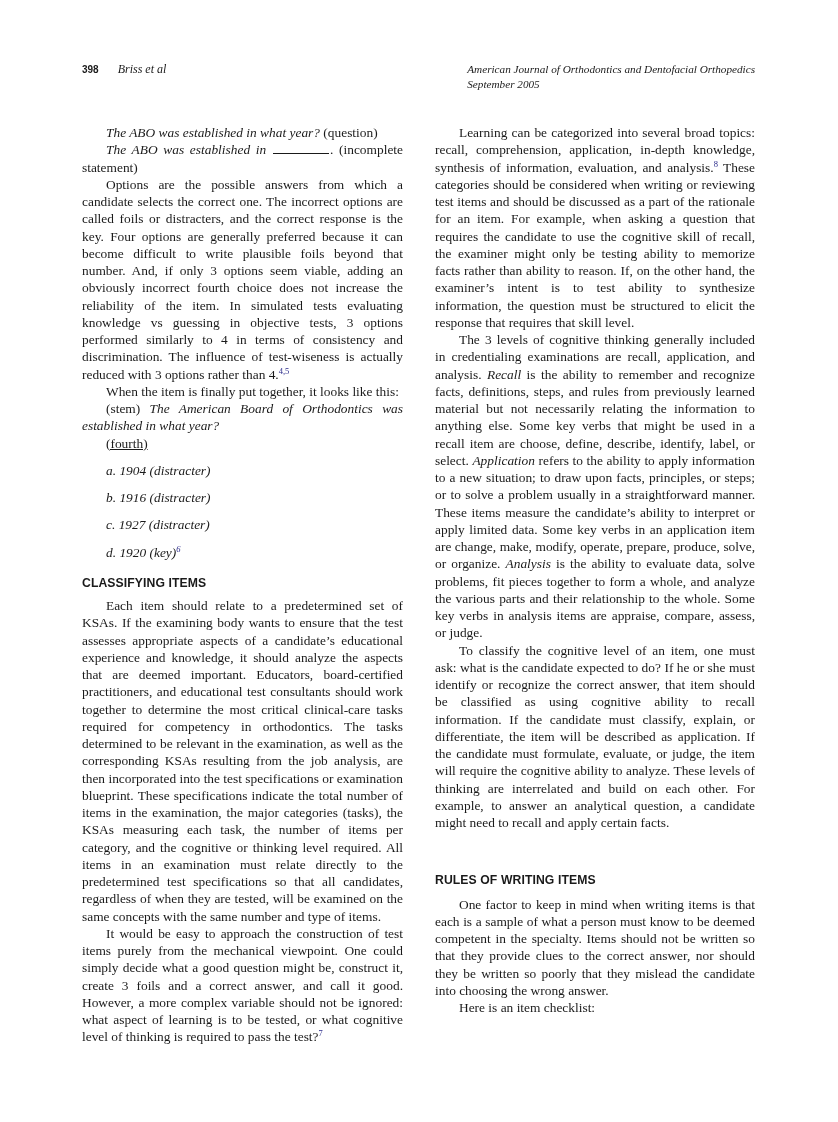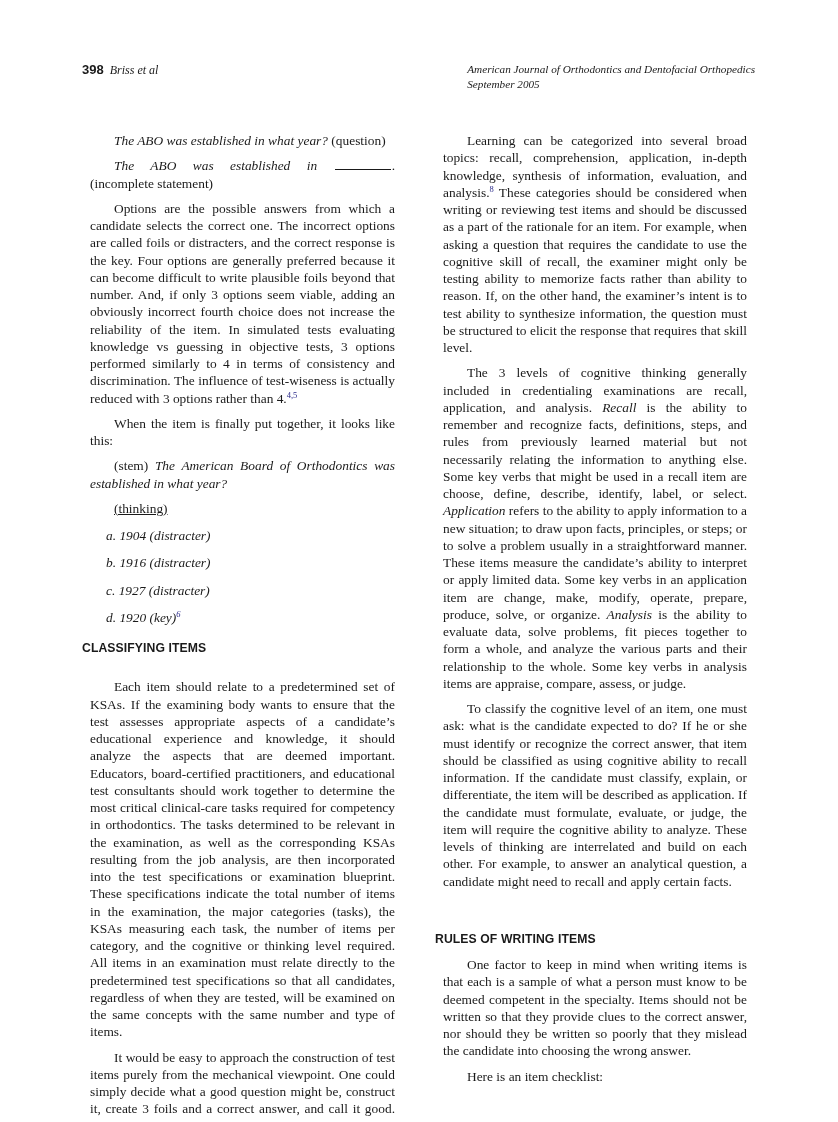--- a/index.html
+++ b/index.html
@@ -25,22 +25,22 @@
   .hdr-left {
     position: absolute;
     left: 0;
     top: 0;
     font-size: 12px;
     line-height: 15px;
   }
   .page-number {
     font-family: "Liberation Sans", "DejaVu Sans", sans-serif;
     font-weight: bold;
-    font-size: 13px;
-    margin-right: 6px;
+    font-size: 10px;
+    margin-right: 19px;
   }
   .running-author {
     font-style: italic;
     font-size: 12px;
     margin-top: 24px;
   }
   .hdr-right {
     position: absolute;
     right: 0;
     top: 0;
@@ -53,21 +53,21 @@
     position: absolute;
     top: 124px;
     width: 321px;
     font-size: 13.4px;
     line-height: 17.25px;
     text-align: justify;
   }
   .col-left { left: 82px; }
   .col-right { left: 435px; width: 320px; }
   .column p {
-    margin: 8px;
+    margin: 0;
     text-indent: 24px;
   }
   .it { font-style: italic; }
   .blank {
     display: inline-block;
     width: 56px;
     border-bottom: 1.3px solid #1a1a1a;
     height: 11px;
     margin: 0 1px;
   }
@@ -85,21 +85,21 @@
     vertical-align: 5px;
   }
   .section-heading {
     font-family: "Liberation Sans", "DejaVu Sans", sans-serif;
     font-weight: bold;
     font-size: 12.2px;
     text-align: left;
     text-indent: 0;
     letter-spacing: 0.1px;
   }
-  .sh-classify { margin: 14px 0 21px 0; }
+  .sh-classify { margin: 14px 0 5px 0; }
   .sh-rules { margin: 41px 0 6px 0; }
 </style>
 </head>
 <body>
 
 <div class="page-header">
   <div class="hdr-left">
     <span class="page-number">398</span><span class="running-author">Briss et al</span>
   </div>
   <div class="hdr-right">
@@ -107,21 +107,21 @@
     <div>September 2005</div>
   </div>
 </div>
 
 <div class="column col-left">
   <p><span class="it">The ABO was established in what year?</span> <span>(question)</span></p>
   <p><span class="it">The ABO was established in</span> <span class="blank"></span><span>. (incomplete statement)</span></p>
   <p><span>Options are the possible answers from which a candidate selects the correct one. The incorrect options are called foils or distracters, and the correct response is the key. Four options are generally preferred because it can become difficult to write plausible foils beyond that number. And, if only 3 options seem viable, adding an obviously incorrect fourth choice does not increase the reliability of the item. In simulated tests evaluating knowledge vs guessing in objective tests, 3 options performed similarly to 4 in terms of consistency and discrimination. The influence of test-wiseness is actually reduced with 3 options rather than 4.</span><sup class="ref">4,5</sup></p>
   <p><span>When the item is finally put together, it looks like this:</span></p>
   <p><span>(stem)</span> <span class="it">The American Board of Orthodontics was established in what year?</span></p>
-  <p><span class="opt-label">(thinking)</span></p>
+  <p><span class="opt-label">(fourth)</span></p>
   <div class="opt"><span>a. 1904 (distracter)</span></div>
   <div class="opt"><span>b. 1916 (distracter)</span></div>
   <div class="opt"><span>c. 1927 (distracter)</span></div>
   <div class="opt"><span>d. 1920 (key)</span><sup class="ref">6</sup></div>
 
   <div class="section-heading sh-classify">CLASSIFYING ITEMS</div>
 
   <p><span>Each item should relate to a predetermined set of KSAs. If the examining body wants to ensure that the test assesses appropriate aspects of a candidate’s educational experience and knowledge, it should analyze the aspects that are deemed important. Educators, board-certified practitioners, and educational test consultants should work together to determine the most critical clinical-care tasks required for competency in orthodontics. The tasks determined to be relevant in the examination, as well as the corresponding KSAs resulting from the job analysis, are then incorporated into the test specifications or examination blueprint. These specifications indicate the total number of items in the examination, the major categories (tasks), the KSAs measuring each task, the number of items per category, and the cognitive or thinking level required. All items in an examination must relate directly to the predetermined test specifications so that all candidates, regardless of when they are tested, will be examined on the same concepts with the same number and type of items.</span></p>
   <p><span>It would be easy to approach the construction of test items purely from the mechanical viewpoint. One could simply decide what a good question might be, construct it, create 3 foils and a correct answer, and call it good. However, a more complex variable should not be ignored: what aspect of learning is to be tested, or what cognitive level of thinking is required to pass the test?</span><sup class="ref">7</sup></p>
 </div>

